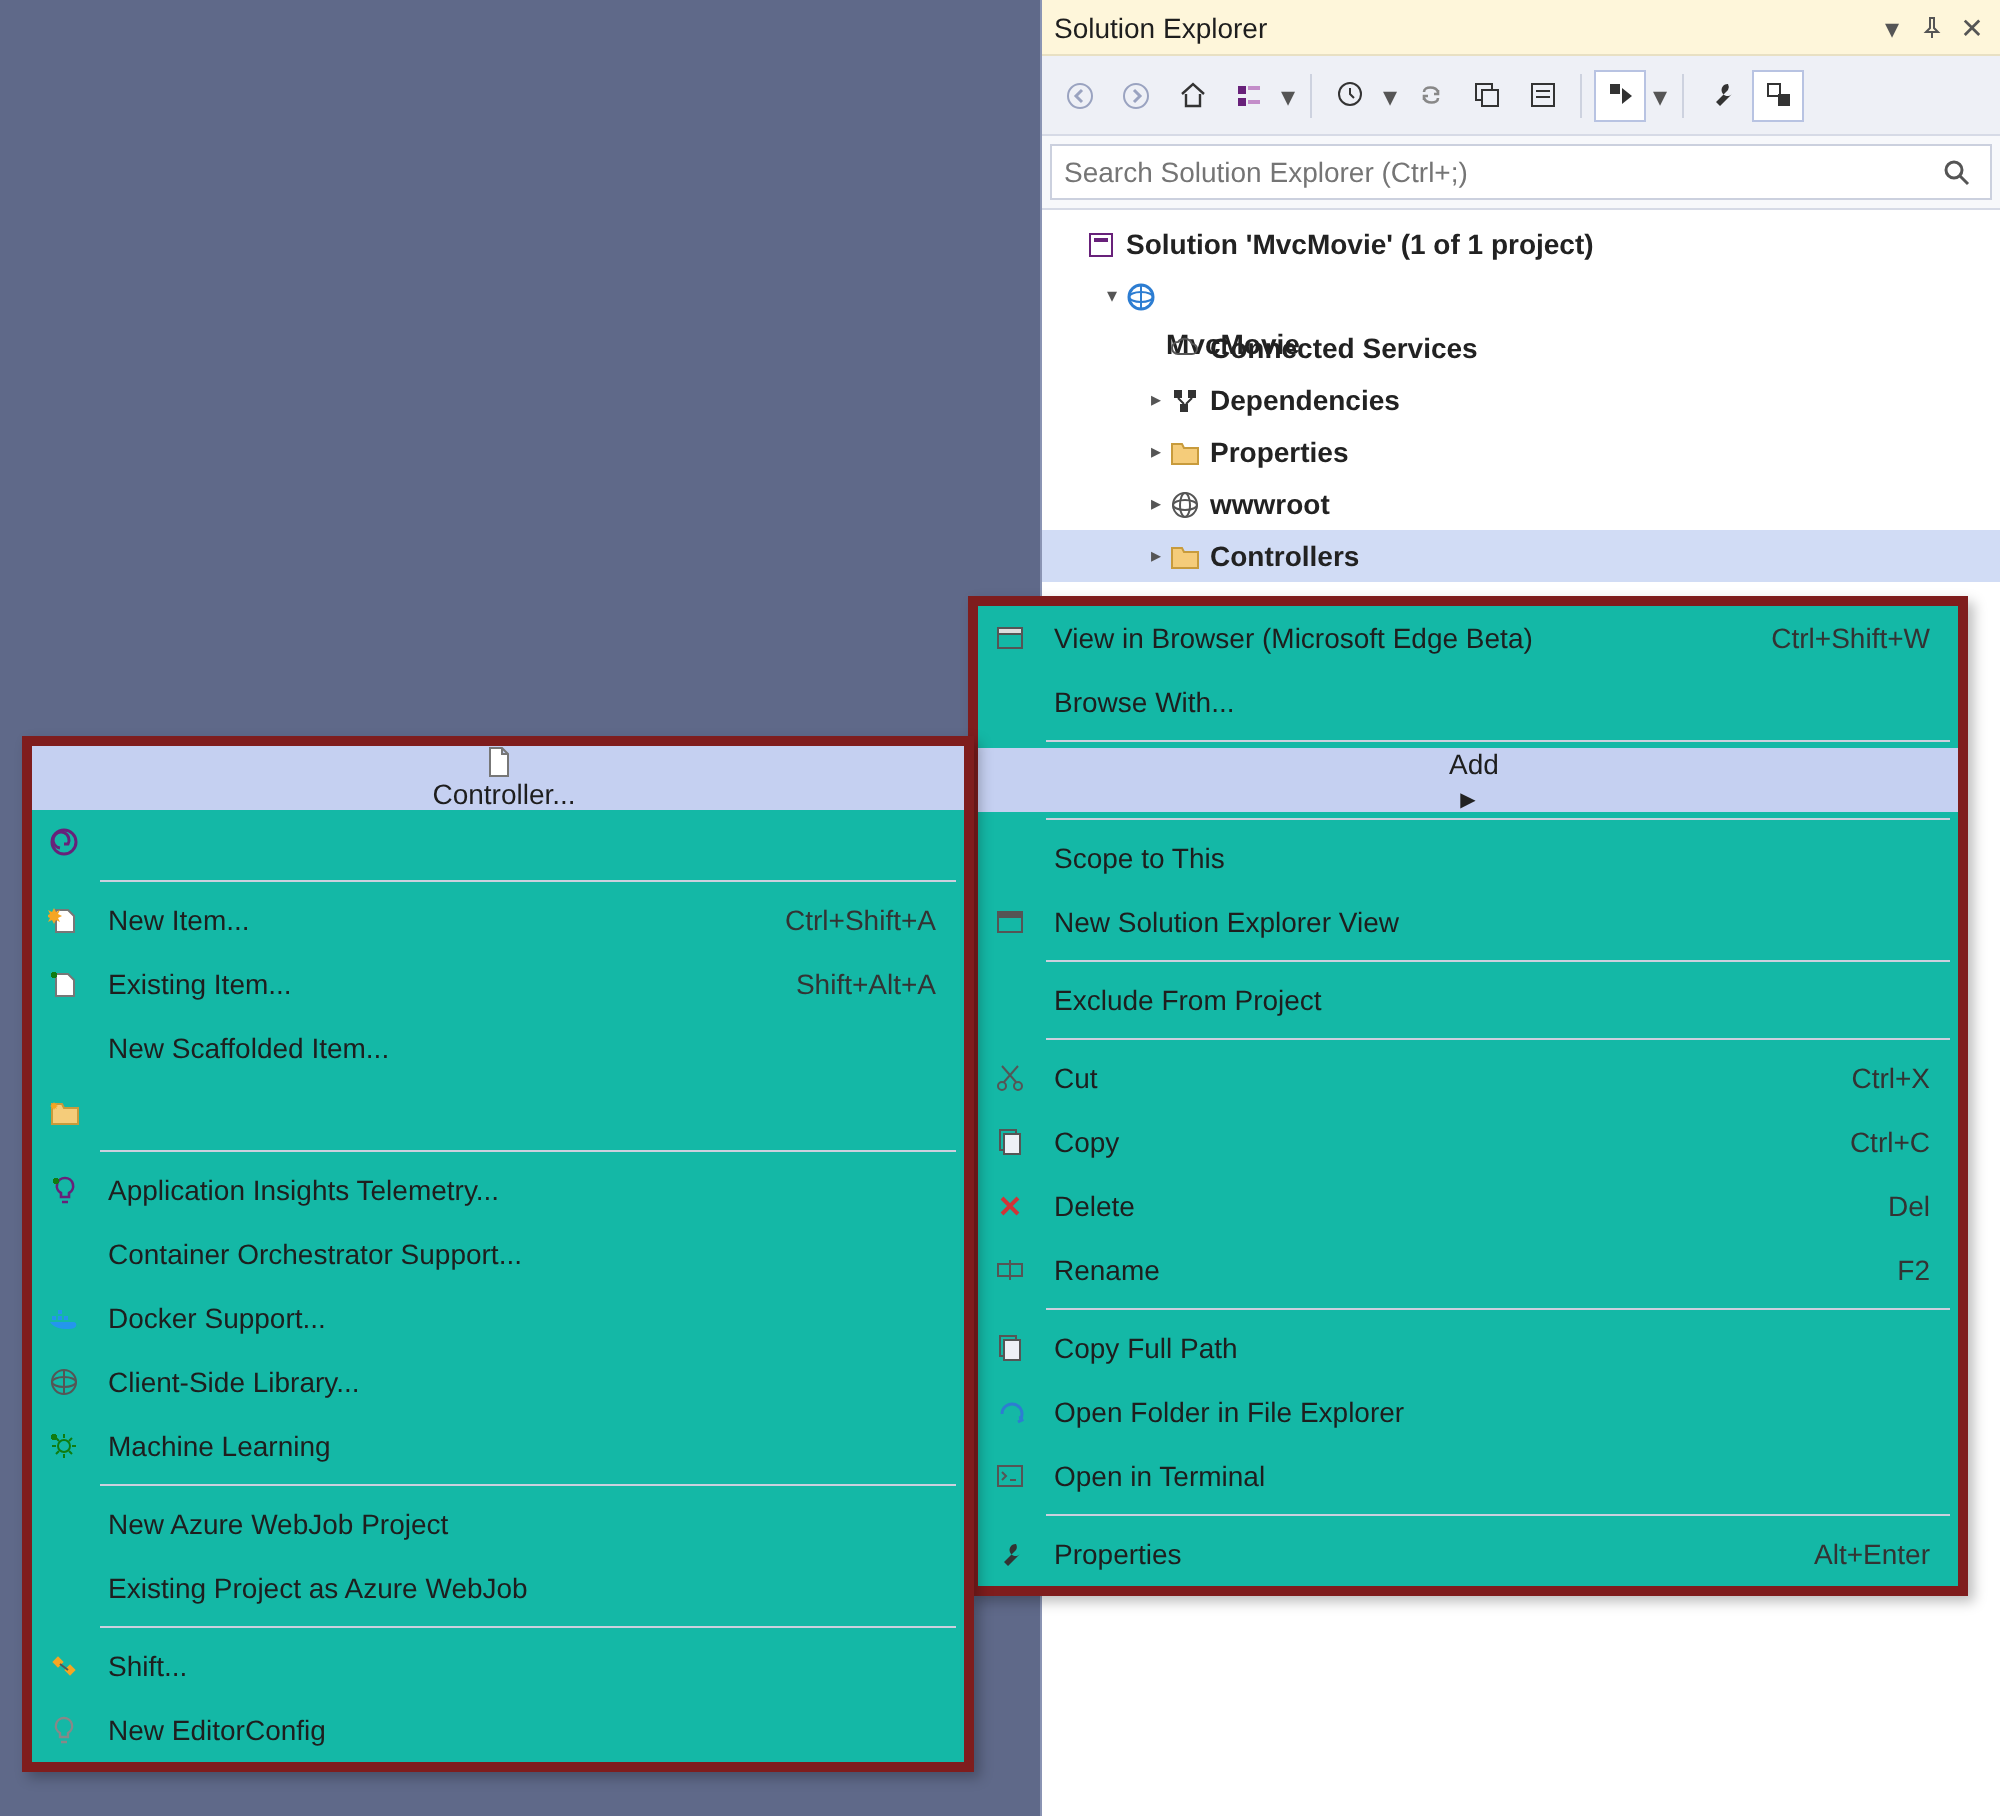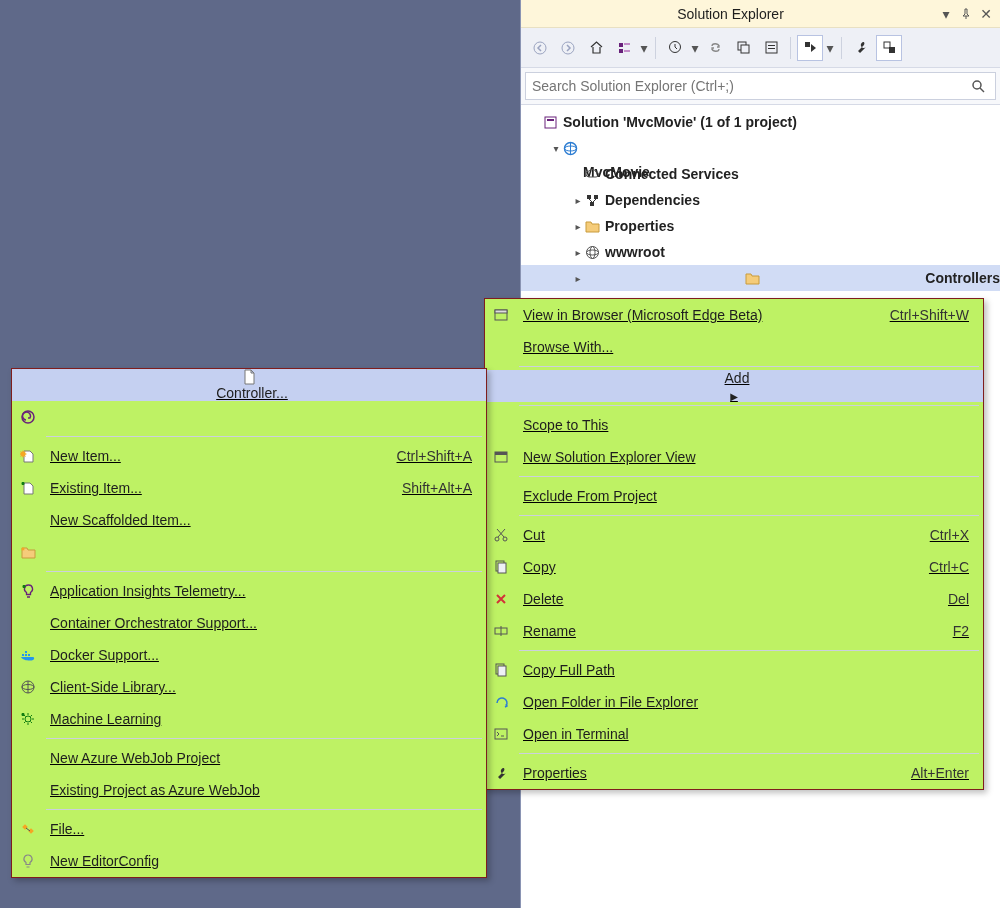--- a/index.html
+++ b/index.html
@@ -1,20 +1,20 @@
 <!DOCTYPE html>
 <html><head>
 <meta charset="utf-8">
 <style>
 * { margin: 0; padding: 0; box-sizing: border-box; font-family: "Segoe UI", Tahoma, sans-serif; font-size: 14px; }
 body { width: 1000px; height: 908px; background: #5f6989; position: relative; overflow: hidden; }
 
 
 .panel { position: absolute; left: 520px; top: 0; right: 0; bottom: 0; background: #fff; border-left: 1px solid #8a94b3; display: flex; flex-direction: column; }
-.panel-title { background: #fef6da; border-bottom: 1px solid #e8e0c3; height: 28px; display: flex; align-items: center; padding: 0 6px; color: #1e1e1e; text-align: center; }
+.panel-title { background: #fef6da; border-bottom: 1px solid #e8e0c3; height: 28px; display: flex; align-items: center; padding: 0 6px; color: #1e1e1e; }
 .panel-title-text { flex: 1; }
 .panel-title .tc { width: 16px; height: 16px; display: inline-flex; align-items: center; justify-content: center; margin-left: 4px; color: #555; }
 
 .toolbar { background: #eef0f6; border-bottom: 1px solid #d6dae6; height: 40px; display: flex; align-items: center; padding: 0 6px; gap: 2px; }
 .toolbar .btn { width: 26px; height: 26px; display: inline-flex; align-items: center; justify-content: center; border: 1px solid transparent; }
 .toolbar .sep { width: 1px; height: 22px; background: #cdd2df; margin: 0 4px; }
 .toolbar .dd { width: 10px; display: inline-flex; align-items: center; justify-content: center; color: #555; }
 .toolbar .btn.active { background: #fff; border: 1px solid #b8c3e2; }
 
 .search-row { padding: 4px 4px; border-bottom: 1px solid #d6dae6; background: #f7f8fb; }
@@ -23,26 +23,26 @@
 .search-icon { width: 18px; color: #555; text-align: center; }
 
 .tree { flex: 1; background: #fff; padding: 4px 0 0 0; overflow: hidden; }
 .tree-row { display: flex; align-items: center; height: 26px; padding-left: 8px; color: #222; }
 .tree-row .exp { width: 14px; text-align: center; color: #555; font-size: 10px; }
 .tree-row .exp.open::before { content: "▾"; }
 .tree-row .exp.closed::before { content: "▸"; }
 .tree-row .ico { width: 18px; text-align: center; margin-right: 2px; }
 .tree-row .lbl { white-space: nowrap; font-weight: bold; }
 .tree-row.bold .lbl { font-weight: 600; margin-top: 48px; }
-.tree-row.selected { background: #d1dcf5; justify-content: space-between; }
+.tree-row.selected { background: #d1dcf5; }
 .ind1 { padding-left: 28px; }
 .ind2 { padding-left: 50px; }
 
 
-.menu { position: absolute; background: #bef264; border: 1px solid #7f1d1d; box-shadow: 3px 3px 6px rgba(0,0,0,0.25); text-decoration: underline; }
+.menu { position: absolute; background: #14b8a6; border: 5px solid #7f1d1d; box-shadow: 3px 3px 6px rgba(0,0,0,0.25); }
 .menu-item { display: flex; align-items: center; height: 32px; }
 .menu-icon-col { width: 32px; display: flex; align-items: center; justify-content: center; }
 .menu-label { flex: 1; padding-left: 6px; color: #1e1e1e; white-space: nowrap; }
 .menu-shortcut { padding: 0 14px 0 24px; color: #333; white-space: nowrap; }
 .menu-arrow { width: 18px; text-align: center; color: #222; font-size: 10px; }
 .menu-item.hover { background: #c5d0f1; flex-direction: column; }
 .menu-sep { height: 1px; background: #cbd0de; margin: 3px 4px 3px 34px; }
 
 .menu-main { left: 484px; top: 298px; width: 500px; }
 .menu-sub { left: 11px; top: 368px; width: 476px; }
@@ -453,21 +453,21 @@
   </div>
   <div class="menu-sep"></div>
   <div class="menu-item">
     <span class="menu-icon-col">
         <svg width="16" height="16" viewBox="0 0 16 16">
           <rect x="3" y="4" width="4" height="4" fill="#f5a623" transform="rotate(45 5 6)"></rect>
           <rect x="9" y="8" width="4" height="4" fill="#f5a623" transform="rotate(45 11 10)"></rect>
           <path d="M6 7 l4 3" stroke="#555"></path>
         </svg>
       </span>
-    <span class="menu-label">File...</span>
+    <span class="menu-label">Shift...</span>
   </div>
   <div class="menu-item">
     <span class="menu-icon-col">
         <svg width="14" height="16" viewBox="0 0 14 16">
           <path d="M7 2 a4 4 0 0 1 2 7.5 v2 h-4 v-2 a4 4 0 0 1 2-7.5 M5.5 14 h3" fill="none" stroke="#888" stroke-width="1.2"></path>
         </svg>
       </span>
     <span class="menu-label">New EditorConfig</span>
   </div>
 </div>

